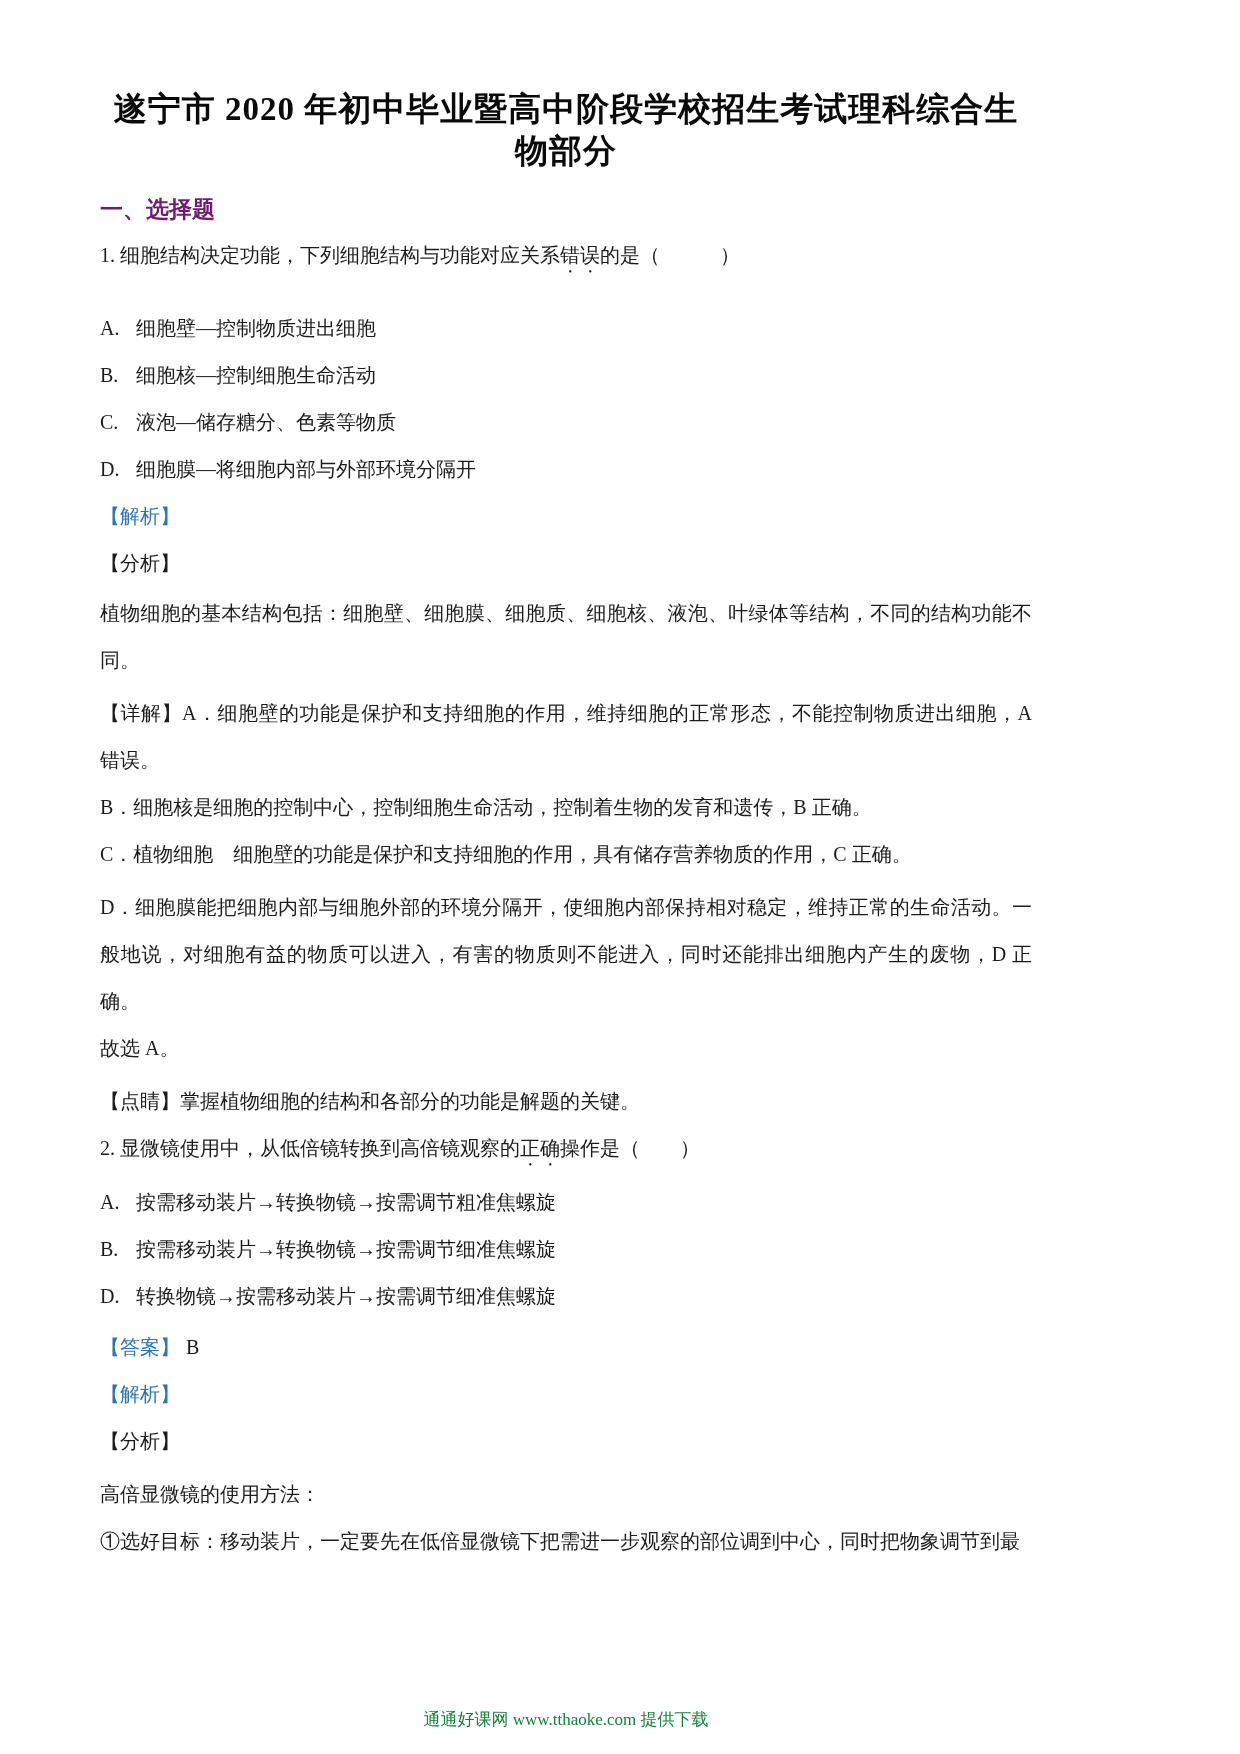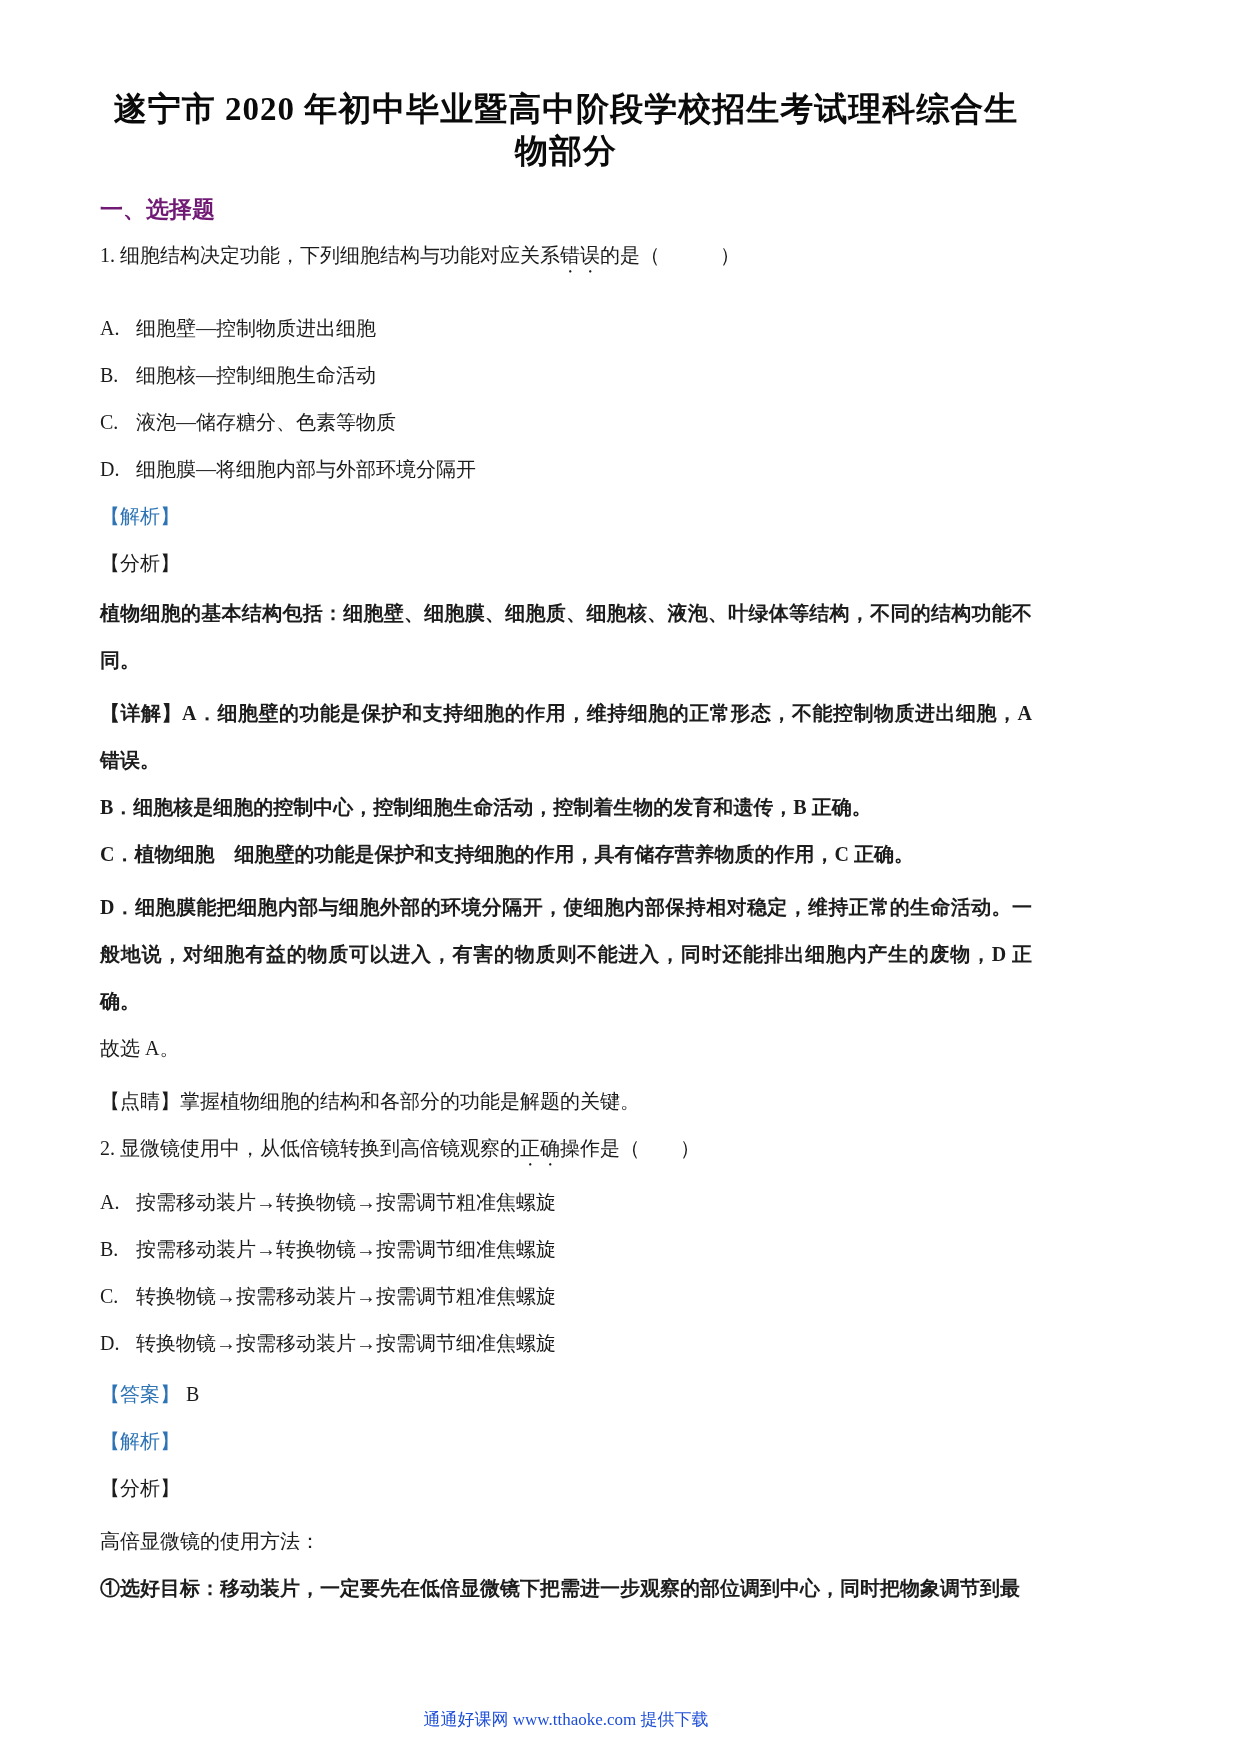--- a/index.html
+++ b/index.html
@@ -23,21 +23,21 @@
     color: #0a0a0a;
   }
   .section {
     font-size: 23px;
     line-height: 32px;
     font-weight: 700;
     margin: 0 0 6px 0;
     color: #701a75;
   }
   .line { font-size: 20px; line-height: 47px; margin: 0; }
-  .para { text-align: justify; font-weight: bold; }
+  .para { text-align: justify; }
   .opts-1 { margin-top: 26px; }
   .opts-2 { margin-top: 7px; }
   .mt3 { margin-top: 3px; }
   .mt4 { margin-top: 4px; }
   .mt6 { margin-top: 6px; }
   .opt-label { display: inline-block; min-width: 36px; }
   .tag { color: #2E74B5; }
   .ans-letter { margin-left: 6px; }
   .emph {
     -webkit-text-emphasis: filled dot;
@@ -46,21 +46,21 @@
     text-emphasis-position: under right;
   }
   .footer {
     position: absolute;
     left: 0;
     right: 0;
     top: 1706px;
     text-align: center;
     font-size: 17px;
     line-height: 28px;
-    color: #1d4ed8;
+    color: #15803d;
   }
 </style>
 </head>
 <body>
 
 <div class="page">
   <div class="content">
 
     <h1 class="title">遂宁市 2020 年初中毕业暨高中阶段学校招生考试理科综合生物部分</h1>
     <h2 class="section">一、选择题</h2>
@@ -85,21 +85,20 @@
     <p class="line para mt6">D．细胞膜能把细胞内部与细胞外部的环境分隔开，使细胞内部保持相对稳定，维持正常的生命活动。一般地说，对细胞有益的物质可以进入，有害的物质则不能进入，同时还能排出细胞内产生的废物，D 正确。</p>
 
     <p class="line">故选 A。</p>
     <p class="line mt6"><span>【点睛】</span><span>掌握植物细胞的结构和各部分的功能是解题的关键。</span></p>
 
     <p class="line"><span>2. 显微镜使用中，从低倍镜转换到高倍镜观察的</span><span class="emph">正确</span><span>操作是（　　）</span></p>
 
     <div class="opts-2">
       <p class="line"><span class="opt-label">A.</span><span>按需移动装片→转换物镜→按需调节粗准焦螺旋</span></p>
       <p class="line"><span class="opt-label">B.</span><span>按需移动装片→转换物镜→按需调节细准焦螺旋</span></p>
-      <p class="line"><span class="opt-label">C.</span><span>转换物镜→按需移动装片→按需调节粗准焦螺旋</span></p>
       <p class="line"><span class="opt-label">D.</span><span>转换物镜→按需移动装片→按需调节细准焦螺旋</span></p>
     </div>
 
     <p class="line mt4"><span class="tag">【答案】</span><span class="ans-letter">B</span></p>
     <p class="line"><span class="tag">【解析】</span></p>
     <p class="line"><span>【分析】</span></p>
 
     <p class="line mt6">高倍显微镜的使用方法：</p>
     <p class="line para">①选好目标：移动装片，一定要先在低倍显微镜下把需进一步观察的部位调到中心，同时把物象调节到最</p>
 

